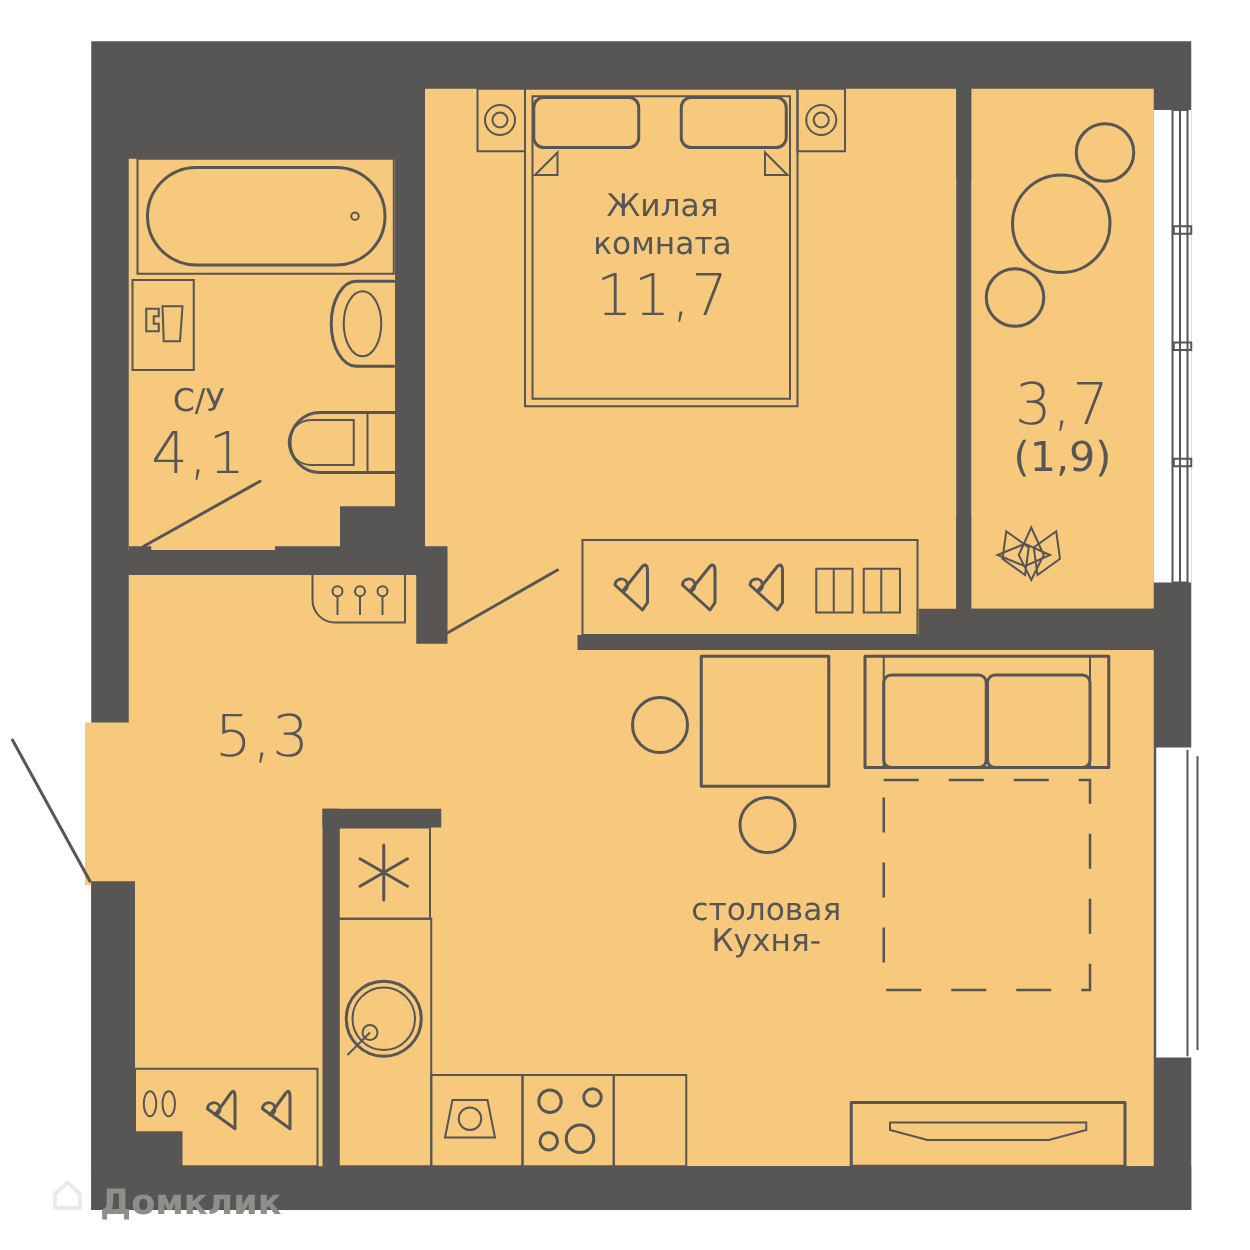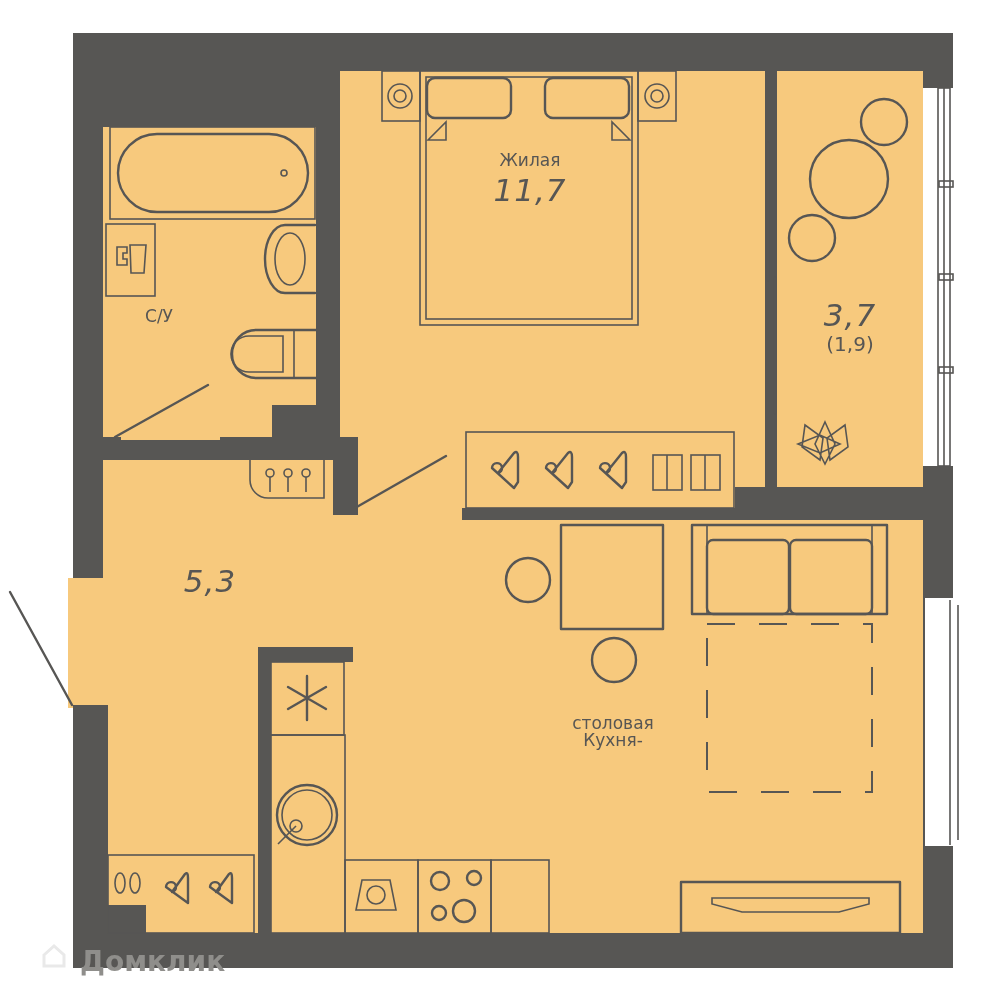--- a/index.html
+++ b/index.html
@@ -3,23 +3,23 @@
 <meta charset="utf-8">
 <style>
   html, body { margin: 0; padding: 0; background: #ffffff; }
   body { width: 1000px; height: 1000px; position: relative; overflow: hidden; font-family: "DejaVu Sans", sans-serif; }
   #plan { position: absolute; left: 0; top: 0; width: 1000px; height: 1000px; }
   .wall { fill: #575654; }
   .floor { fill: #F7C97D; }
   .line { fill: none; stroke: #575654; stroke-width: 2.4; stroke-linecap: round; stroke-linejoin: round; }
   .thin { fill: none; stroke: #575654; stroke-width: 1.6; }
   .label { position: absolute; color: #575654; text-align: center; white-space: nowrap; line-height: 1; }
-  .room-name { font-size: 17px; }
-  .room-area { font-size: 31px; font-weight: 300; letter-spacing: 1px; font-style: italic; }
-  .room-sub { font-size: 20px; }
+  .room-name { font-size: 25px; }
+  .room-area { font-size: 46px; font-weight: 300; letter-spacing: 1px; }
+  .room-sub { font-size: 33px; }
   .watermark { position: absolute; left: 80px; top: 945px; font-size: 28px; font-weight: bold; color: #8f8e8b; }
   .wm-icon { position: absolute; left: 40px; top: 942px; width: 28px; height: 28px; }
 </style>
 </head>
 <body>
 
 <svg id="plan" viewBox="0 0 1000 1000" xmlns="http://www.w3.org/2000/svg">
 
   <rect class="wall" x="73" y="33" width="880" height="935"></rect>
 
@@ -189,25 +189,27 @@
     <rect class="thin" x="108" y="855" width="146" height="78"></rect>
     <ellipse class="thin" cx="120" cy="883" rx="5" ry="10"></ellipse>
       <ellipse class="thin" cx="135" cy="883" rx="5" ry="10"></ellipse>
     <path class="line" d="M166 887 a5 5 0 1 1 6 5 l13 -18 q3 -3 3 4 v25 z"></path>
     <path class="line" d="M210 887 a5 5 0 1 1 6 5 l13 -18 q3 -3 3 4 v25 z"></path>
   </g>
 </svg>
 
 <div class="label" style="left:450px;top:152px;width:160px;">
   <div class="room-name">Жилая</div>
+  <div class="room-name" style="margin-top:5px;">комната</div>
   <div class="room-area" style="margin-top:6px;">11,7</div>
 </div>
 
 <div class="label" style="left:104px;top:308px;width:110px;">
   <div class="room-name">С/У</div>
+  <div class="room-area" style="margin-top:6px;">4,1</div>
 </div>
 
 <div class="label" style="left:790px;top:300px;width:120px;">
   <div class="room-area">3,7</div>
   <div class="room-sub" style="margin-top:3px;">(1,9)</div>
 </div>
 
 <div class="label" style="left:115px;top:560px;width:190px;">
   <div class="room-area" style="margin-top:6px;">5,3</div>
 </div>

